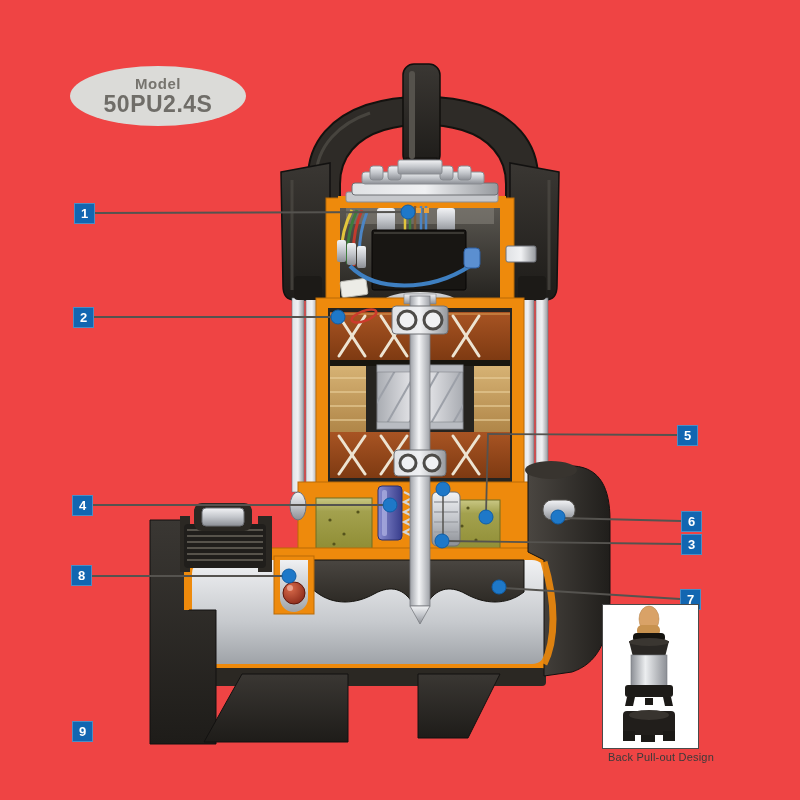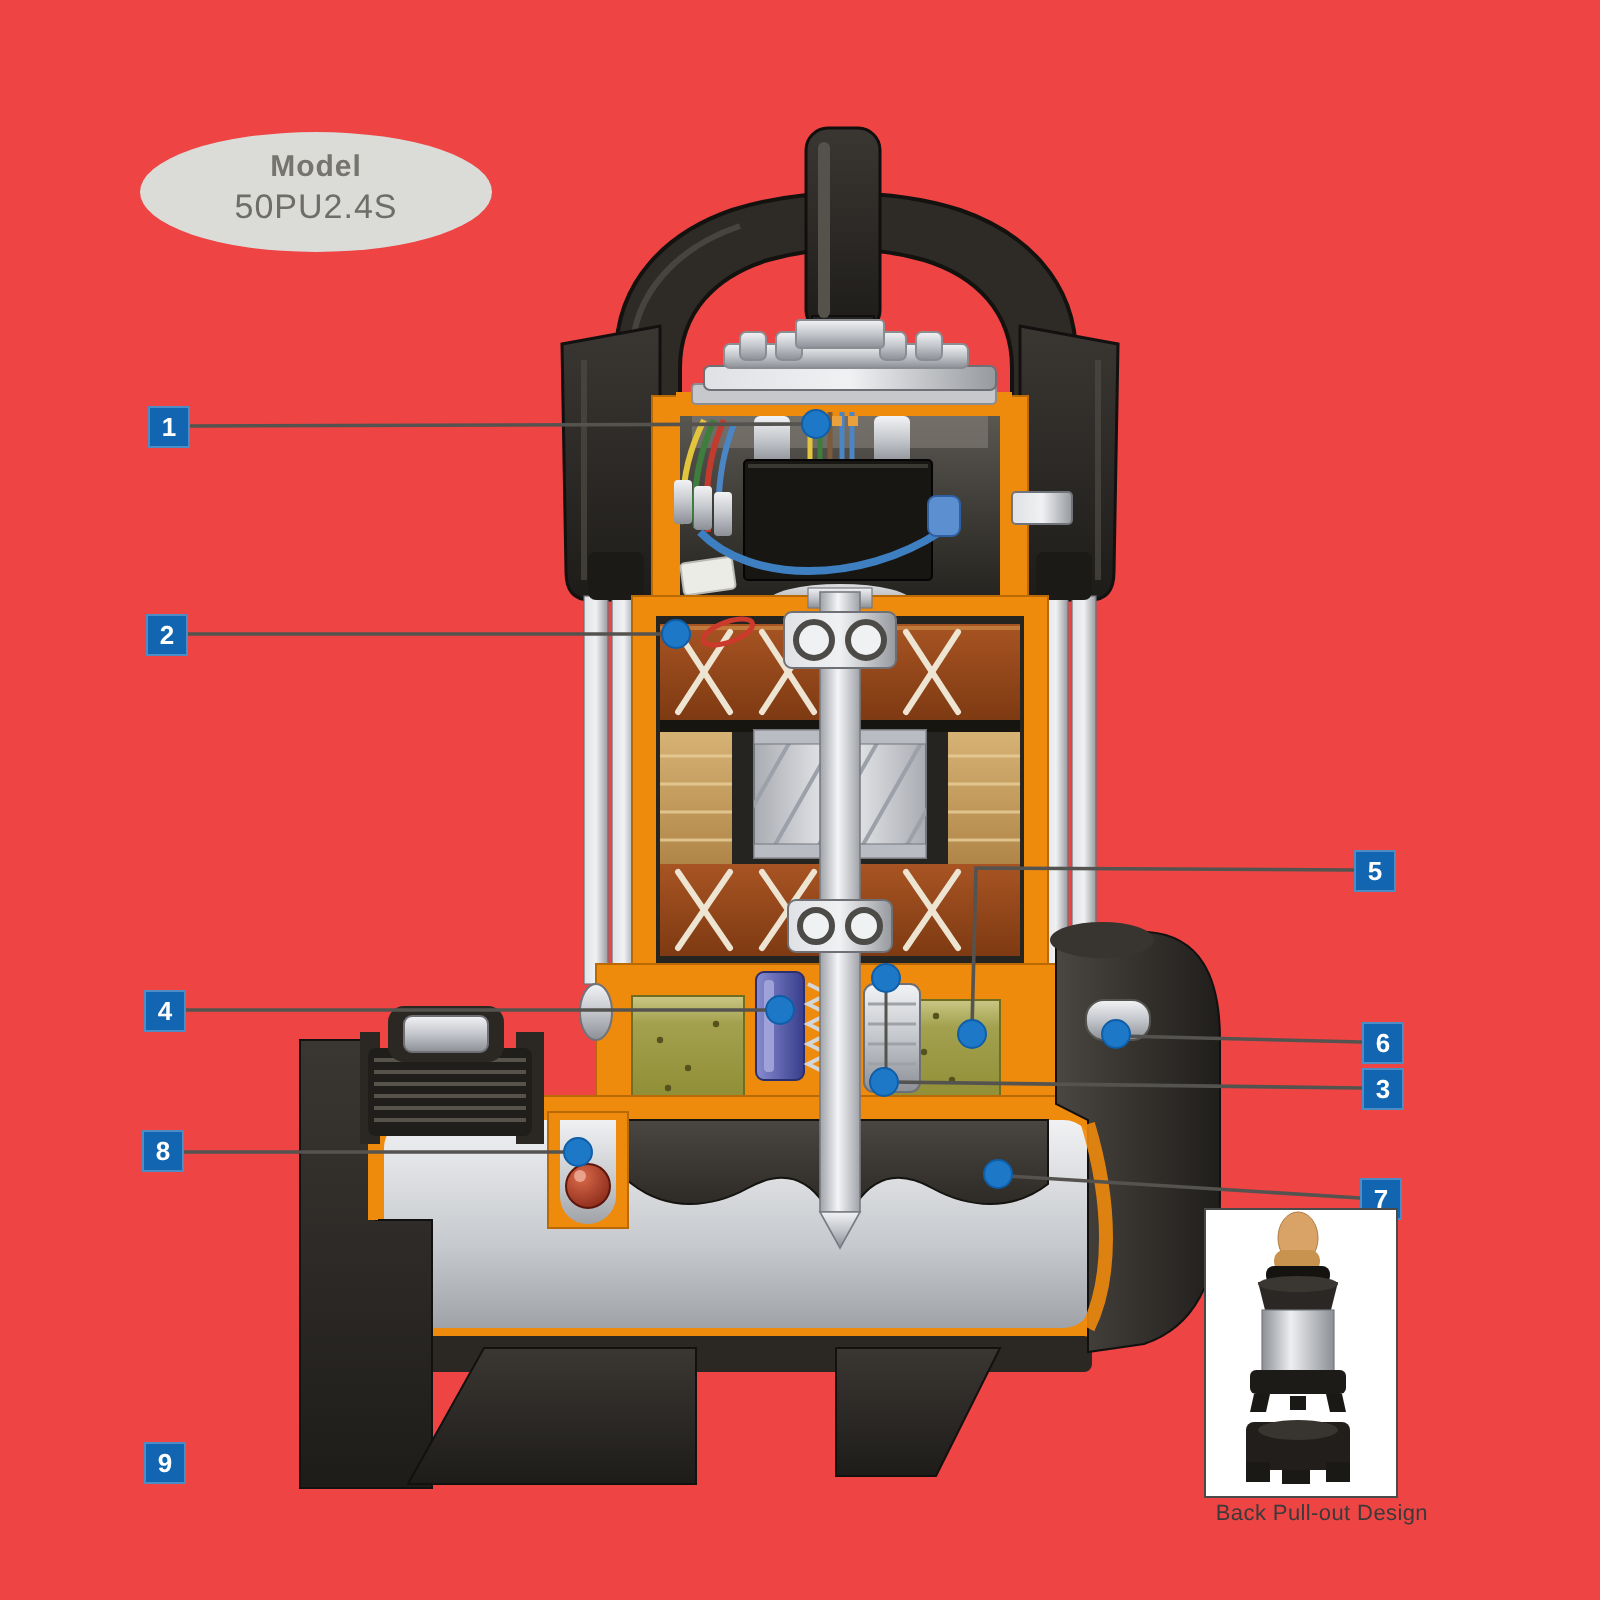--- a/index.html
+++ b/index.html
@@ -3,21 +3,21 @@
 <meta charset="utf-8">
 <style>
   html,body{margin:0;padding:0;background:#ffffff;}
   .stage{position:relative;width:800px;height:800px;background:#ef4444;overflow:hidden;
          font-family:"Liberation Sans","DejaVu Sans",sans-serif;padding-left:16px;}
   .stage svg{position:absolute;left:0;top:0;}
   
   .badge{position:absolute;left:70px;top:66px;width:176px;height:60px;background:#dbdbd8;
          border-radius:50%;display:flex;flex-direction:column;align-items:center;justify-content:center;}
   .badge .badge-label{font-size:15px;font-weight:bold;color:#76746e;letter-spacing:.5px;line-height:15px;}
-  .badge .badge-model{font-size:17px;font-weight:normal;color:#6f6d68;letter-spacing:.5px;line-height:26px;}
+  .badge .badge-model{font-size:23px;font-weight:bold;color:#6f6d68;letter-spacing:.5px;line-height:26px;}
   
   .callout{position:absolute;width:21px;height:21px;background:var(--accent,#1266b1);
            color:#fff;font-size:13px;font-weight:bold;text-align:center;line-height:21px;
            box-shadow:inset 0 0 0 1px rgba(255,255,255,.25);}
   
   .inset{position:absolute;left:602px;top:604px;width:95px;height:143px;background:#fff;
          border:1.5px solid #4a4a4a;}
   .inset-caption{position:absolute;left:586px;top:751px;width:128px;text-align:right;
                  font-size:11px;color:#3a3a3a;letter-spacing:.2px;}
 </style>

